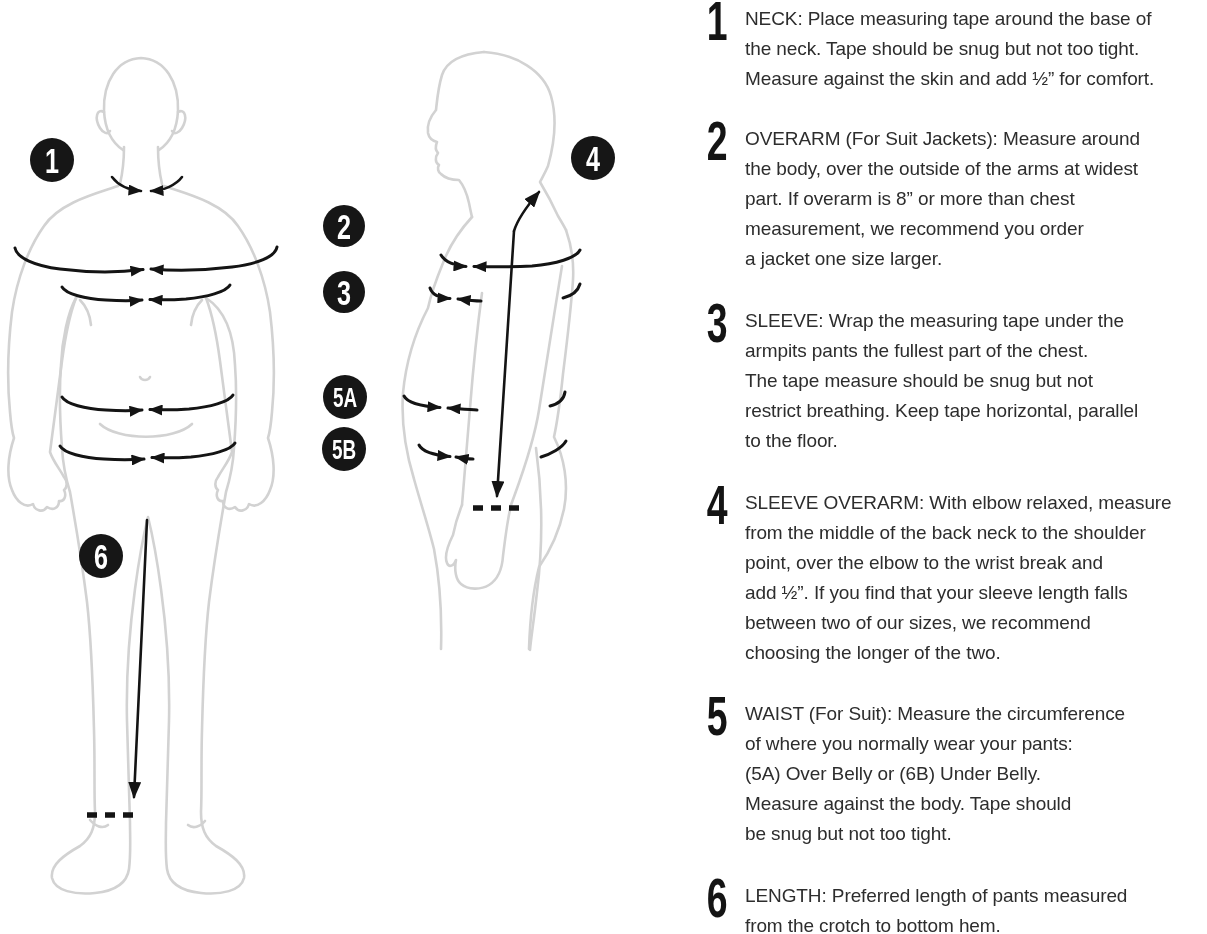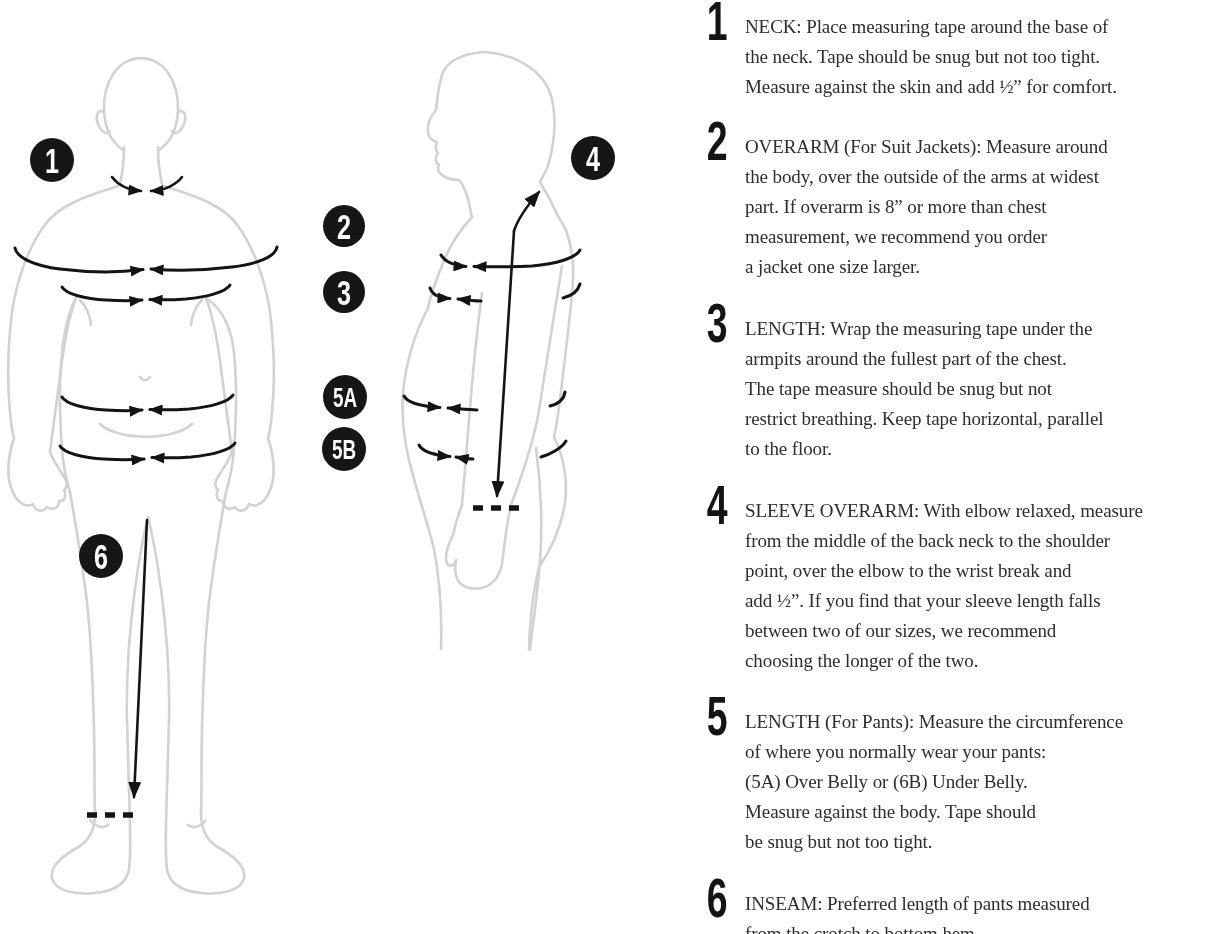--- a/index.html
+++ b/index.html
@@ -4,22 +4,22 @@
 <style>
   html,body{margin:0;padding:0;background:#fff;}
   .page{position:relative;width:1207px;height:934px;background:#ffffff;overflow:hidden;
         font-family:"Liberation Sans", sans-serif;}
   .diagram-svg{position:absolute;left:0;top:0;}
   .instructions{position:absolute;left:700px;top:0;width:507px;height:934px;}
   .instr{position:absolute;left:0;right:0;}
   .num{position:absolute;left:3px;top:-6px;width:24px;text-align:center;
        font-weight:700;font-size:55px;line-height:55px;color:#141414;
        transform:scaleX(0.68);transform-origin:50% 0;letter-spacing:-1px;}
-  .txt{margin:12px 0 0 45px;width:462px;font-size:19px;line-height:30px;
-       color:#2d2d2d;letter-spacing:-0.1px;font-family:Liberation Serif, serif;}
+  .txt{margin:4px 0 0 45px;width:462px;font-size:19px;line-height:30px;
+       color:#2d2d2d;letter-spacing:-0.1px;}
   .lbl::after{content:" ";}
   .body{white-space:pre-line;}
   svg .outline{fill:none;stroke:#d2d2d2;stroke-width:2.6;stroke-linecap:round;stroke-linejoin:round;}
   svg .tape{fill:none;stroke:#141414;stroke-width:3;stroke-linecap:round;}
   svg .thin{fill:none;stroke:#141414;stroke-width:2.6;stroke-linecap:round;}
   svg .dash{fill:none;stroke:#141414;stroke-width:5.5;stroke-dasharray:10 8;}
   svg .disc{fill:#161616;stroke:none;}
   svg .disc-label{fill:#ffffff;font-family:"Liberation Sans",sans-serif;font-weight:700;text-anchor:middle;}
 </style>
 </head>
@@ -141,46 +141,46 @@
       <div class="num">2</div>
       <p class="txt"><span class="lbl">OVERARM (For Suit Jackets):</span><span class="body">Measure around
 the body, over the outside of the arms at widest
 part. If overarm is 8” or more than chest
 measurement, we recommend you order
 a jacket one size larger.</span></p>
     </div>
 
     <div class="instr" style="top:302px">
       <div class="num">3</div>
-      <p class="txt"><span class="lbl">LENGTH:</span><span class="body">Wrap the measuring tape under the
-armpits around the fullest part of the chest.
+      <p class="txt"><span class="lbl">SLEEVE:</span><span class="body">Wrap the measuring tape under the
+armpits pants the fullest part of the chest.
 The tape measure should be snug but not
 restrict breathing. Keep tape horizontal, parallel
 to the floor.</span></p>
     </div>
 
     <div class="instr" style="top:484px">
       <div class="num">4</div>
       <p class="txt"><span class="lbl">SLEEVE OVERARM:</span><span class="body">With elbow relaxed, measure
 from the middle of the back neck to the shoulder
 point, over the elbow to the wrist break and
 add ½”. If you find that your sleeve length falls
 between two of our sizes, we recommend
 choosing the longer of the two.</span></p>
     </div>
 
     <div class="instr" style="top:695px">
       <div class="num">5</div>
-      <p class="txt"><span class="lbl">LENGTH (For Pants):</span><span class="body">Measure the circumference
+      <p class="txt"><span class="lbl">WAIST (For Suit):</span><span class="body">Measure the circumference
 of where you normally wear your pants:
 (5A) Over Belly or (6B) Under Belly.
 Measure against the body. Tape should
 be snug but not too tight.</span></p>
     </div>
 
     <div class="instr" style="top:877px">
       <div class="num">6</div>
-      <p class="txt"><span class="lbl">INSEAM:</span><span class="body">Preferred length of pants measured
+      <p class="txt"><span class="lbl">LENGTH:</span><span class="body">Preferred length of pants measured
 from the crotch to bottom hem.</span></p>
     </div>
 
   </div>
 </div>
 
 </body></html>

